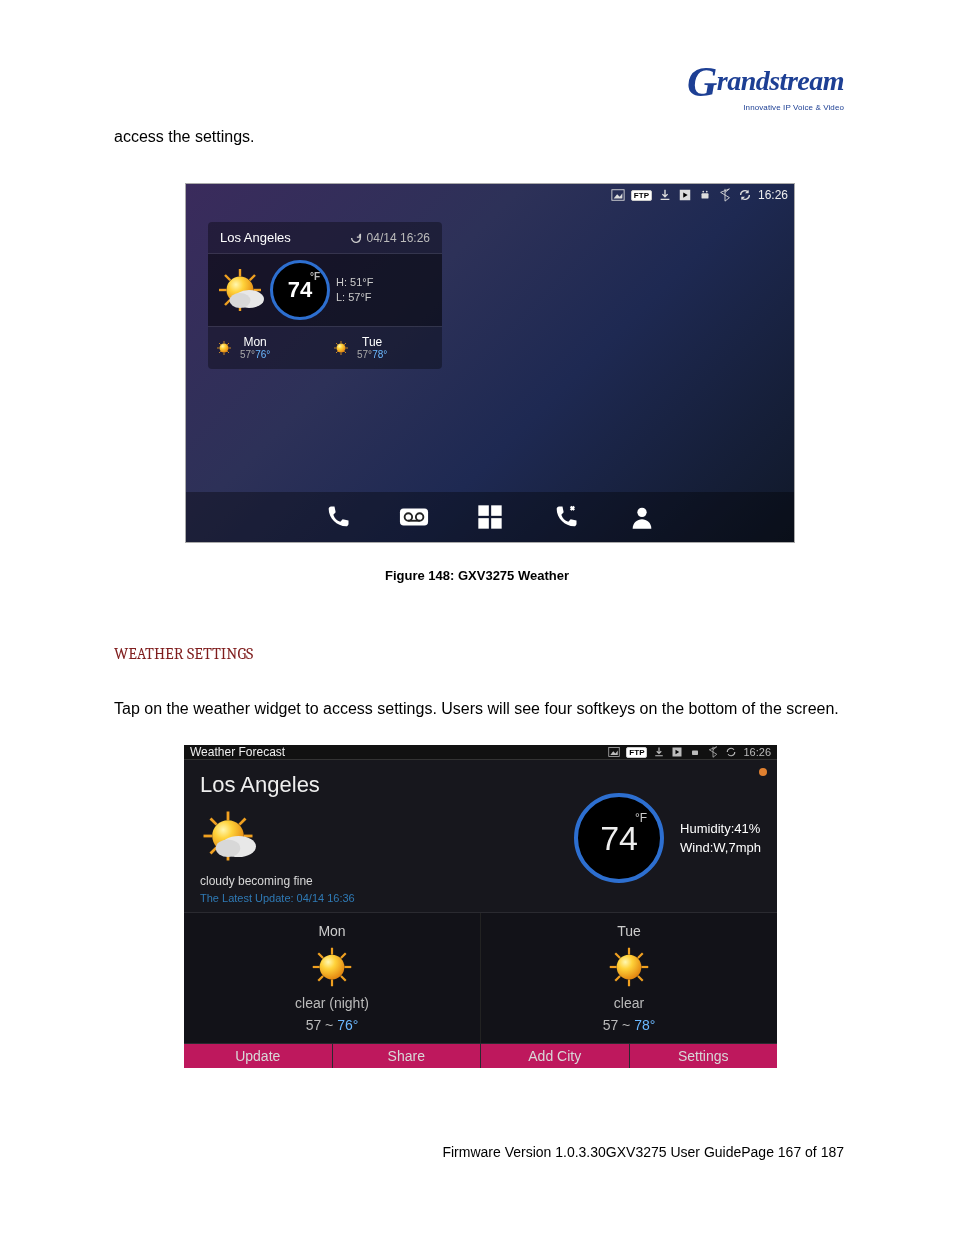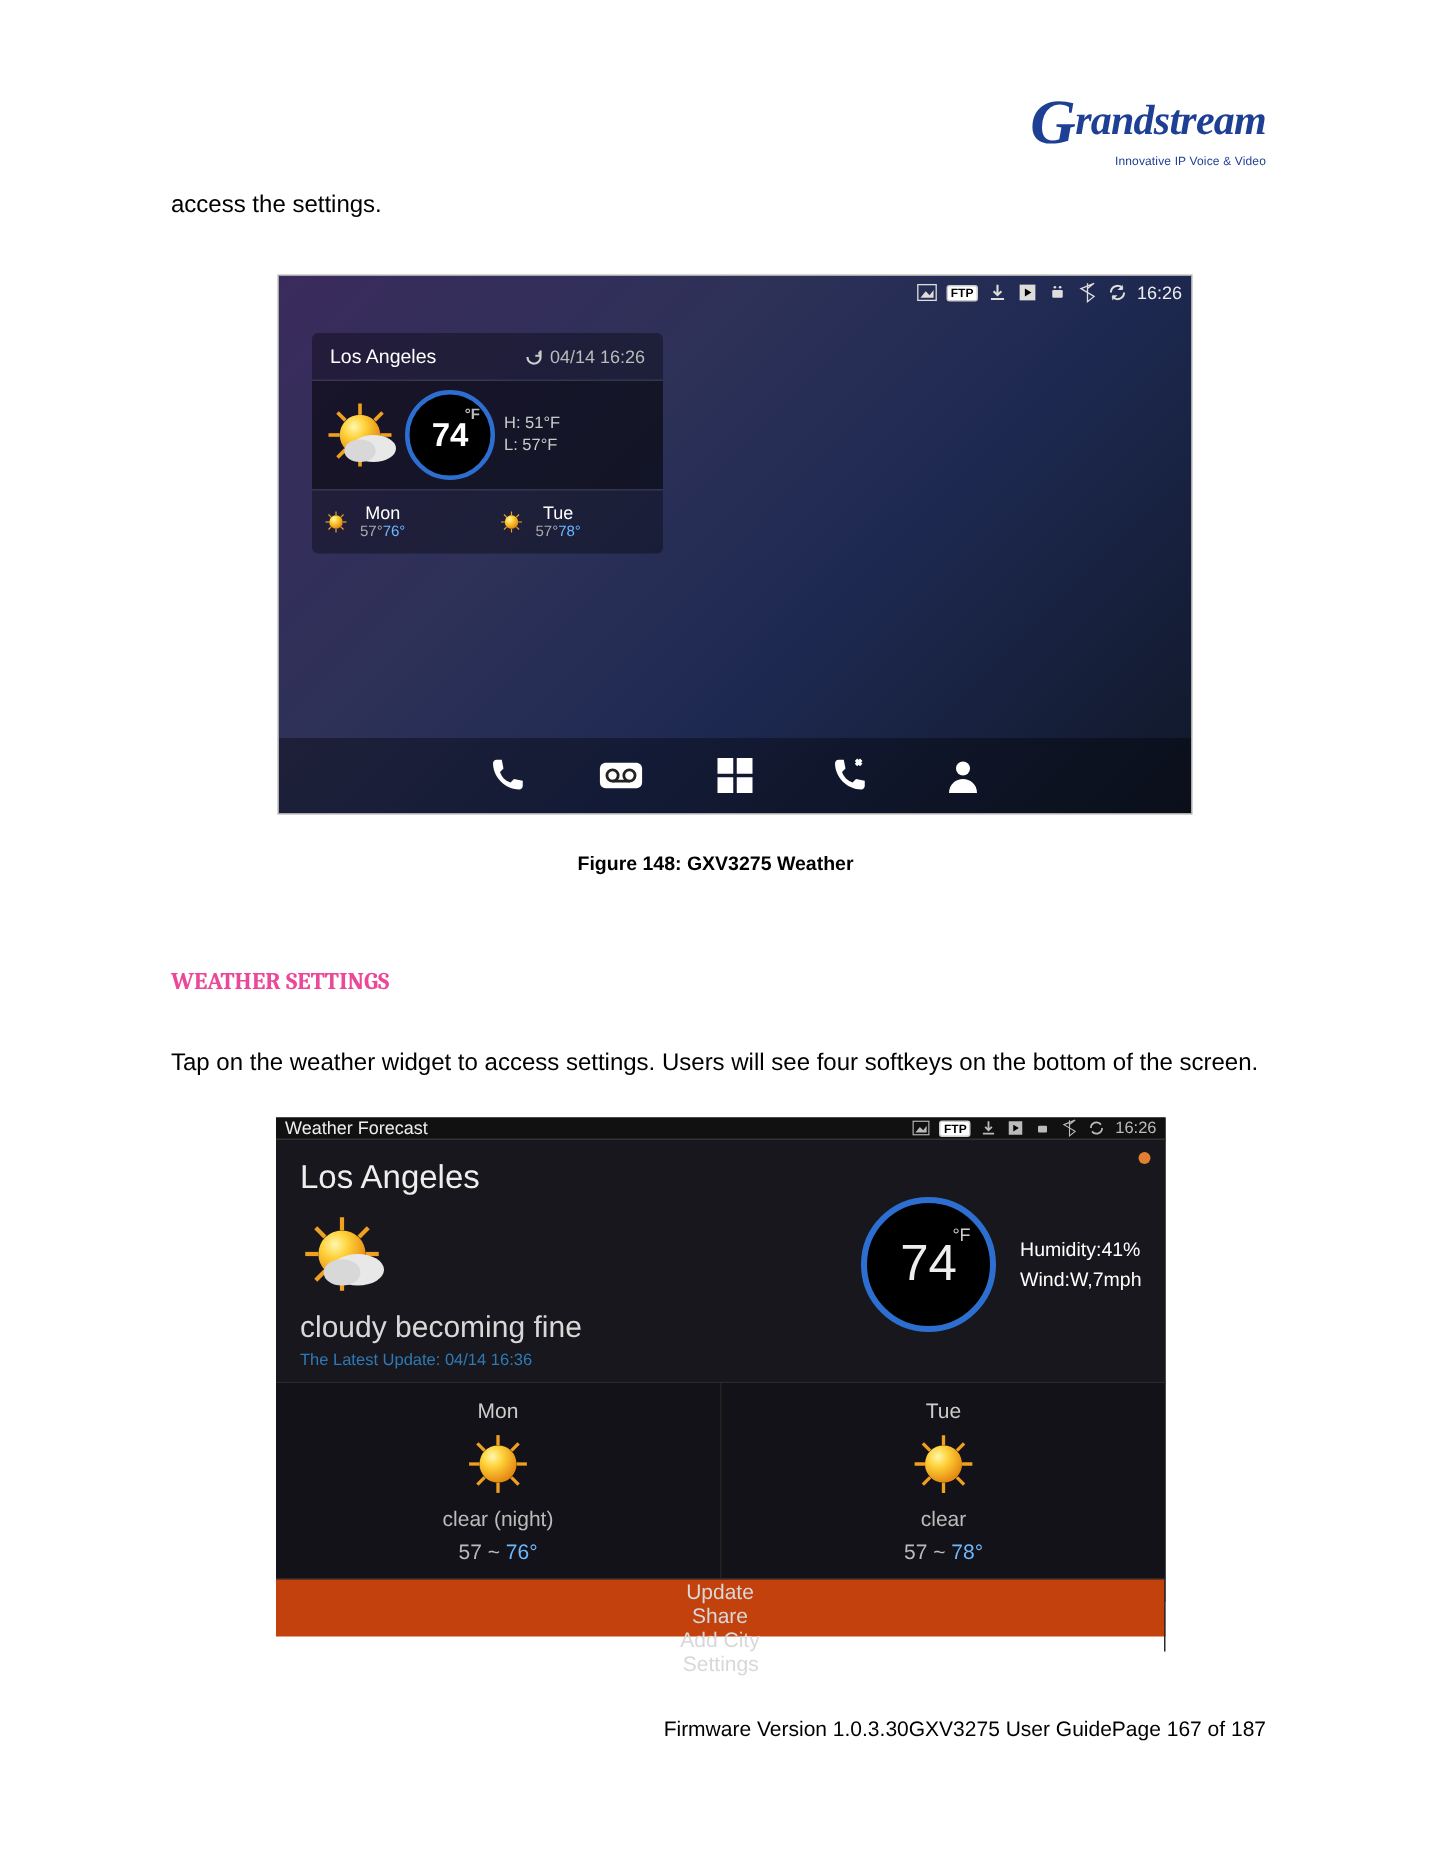--- a/index.html
+++ b/index.html
@@ -4,21 +4,21 @@
 <style>
 :root{--ink:#000;--blue:#1b4f8c;--doc-bg:#fff;--phone-bg:linear-gradient(135deg,#3a2b5c 0%,#2d3158 35%,#1e2952 60%,#101828 100%);--weather-dark:#1a1a1f;--accent:#2d6fd0;}
 html,body{margin:0;padding:0;background:#fff;}
 .page{width:954px;height:1235px;background:var(--doc-bg);position:relative;font-family:Arial,Helvetica,sans-serif;color:var(--ink);}
 .logo{position:absolute;top:58px;right:110px;display:flex;flex-direction:column;align-items:flex-end;}
 .logo .brand{font-family:"Times New Roman",serif;font-style:italic;font-weight:bold;font-size:28px;color:#1d3f94;letter-spacing:-.5px;position:relative;}
 .logo .brand .big{font-size:42px;vertical-align:-6px;}
 .logo .tag{font-size:8px;color:#1d3f94;letter-spacing:.1px;margin-top:-3px;padding-left:44px;}
 .body-text{position:absolute;left:114px;font-size:16px;}
 .figure-caption{text-align:center;font-weight:bold;font-size:13px;}
-.section-heading{position:absolute;left:114px;font-family:Cambria,"Times New Roman",serif;font-size:16px;font-weight:bold;color:#ec4899;}
+.section-heading{position:absolute;left:114px;font-family:Cambria,"Times New Roman",serif;font-size:16px;font-weight:normal;color:#7f1d1d;}
 .footer{position:absolute;left:114px;right:110px;bottom:75px;display:flex;justify-content:flex-end;font-size:14px;margin-left:36px;}
 
 
 .fig148{position:absolute;left:185px;top:183px;width:608px;height:358px;background:var(--phone-bg);border:1px solid #aaa;color:#fff;font-family:Arial,sans-serif;}
 .statusbar{position:absolute;top:4px;right:6px;font-size:12px;display:flex;gap:6px;align-items:center;color:#eee;}
 .statusbar svg{width:14px;height:14px;vertical-align:middle;}
 .sb-ftp{font-size:8px;border:1px solid #ccc;padding:0 2px;border-radius:2px;background:#fff;color:#000;font-weight:bold;}
 .weather-widget{position:absolute;left:22px;top:38px;width:234px;background:rgba(0,0,0,.35);border-radius:4px;font-size:13px;}
 .ww-head{display:flex;justify-content:space-between;align-items:center;padding:8px 12px;border-bottom:1px solid rgba(255,255,255,.1);}
 .ww-refresh{display:flex;align-items:center;gap:4px;color:#bbb;font-size:12px;}
@@ -36,37 +36,37 @@
 .dockbar{position:absolute;bottom:0;left:0;right:0;height:50px;background:rgba(0,0,0,.35);display:flex;justify-content:center;align-items:center;gap:46px;}
 .dockbar .dockicon{width:30px;height:30px;display:flex;align-items:center;justify-content:center;}
 
 
 .fig149{position:absolute;left:184px;top:745px;width:593px;height:323px;background:#0b0b0f;color:#eee;font-family:Arial,sans-serif;font-size:14px;display:flex;flex-direction:column;}
 .fig149 .titlebar{height:22px;background:#111;display:flex;align-items:center;justify-content:space-between;padding:0 6px;font-size:12px;border-bottom:1px solid #333;}
 .fig149 .statusbar2{display:flex;gap:6px;align-items:center;font-size:11px;color:#bbb;}
 .fig149 .topcity{background:#17171d;padding:12px 16px 8px;position:relative;display:flex;justify-content:space-between;}
 .topcity .left{display:flex;flex-direction:column;gap:4px;}
 .topcity .city{font-size:22px;font-weight:300;}
-.topcity .cond{font-size:20px;color:#d8d8d8;font-weight:300;}
+.topcity .cond{font-size:12px;color:#d8d8d8;font-weight:300;}
 .topcity .upd{font-size:11px;color:#2f7ab5;}
 .topcity .sun{width:56px;height:56px;margin:6px 0;}
 .topcity .right{display:flex;align-items:center;gap:16px;}
 .topcity .bigtemp{width:82px;height:82px;border:4px solid #2d6fd0;border-radius:50%;display:flex;align-items:center;justify-content:center;font-size:34px;font-weight:300;position:relative;background:#000;}
 .topcity .bigtemp .deg{font-size:12px;position:absolute;top:14px;right:13px;color:#ccc;}
 .topcity .stats{font-size:13px;color:#ffffff;line-height:1.5;}
 .topcity .dot{position:absolute;top:8px;right:10px;width:8px;height:8px;background:#e08030;border-radius:50%;}
 .fig149 .daysrow{display:flex;flex:1;background:#121218;border-top:1px solid #2a2a30;border-bottom:1px solid #2a2a30;}
 .daysrow .daycol{flex:1;display:flex;flex-direction:column;align-items:center;justify-content:center;gap:6px;padding:10px 0;border-right:1px solid #222;}
 .daysrow .daycol:last-child{border-right:none;}
 .daycol .dname{color:#ccc;}
 .daycol .bsun{width:44px;height:44px;}
 .daycol .dcond{color:#bbb;font-size:14px;}
 .daycol .drange{color:#bbb;font-size:14px;}
 .daycol .drange .hi{color:#6bb8ff;}
-.fig149 .softkeys{display:flex;height:38px;background:#c2410c;flex-direction:column;}
+.fig149 .softkeys{display:flex;height:38px;background:#be185d;}
 .softkeys .sk{flex:1;display:flex;align-items:center;justify-content:center;color:#d8d8d8;font-size:14px;border-right:1px solid #2a2a30;}
 .softkeys .sk:last-child{border-right:none;}
 </style>
 </head>
 <body>
 
 <svg width="0" height="0" style="position:absolute">
   <defs>
     <radialGradient id="sunGrad" cx="35%" cy="30%" r="70%">
       <stop offset="0%" stop-color="#fff7b0"></stop>

